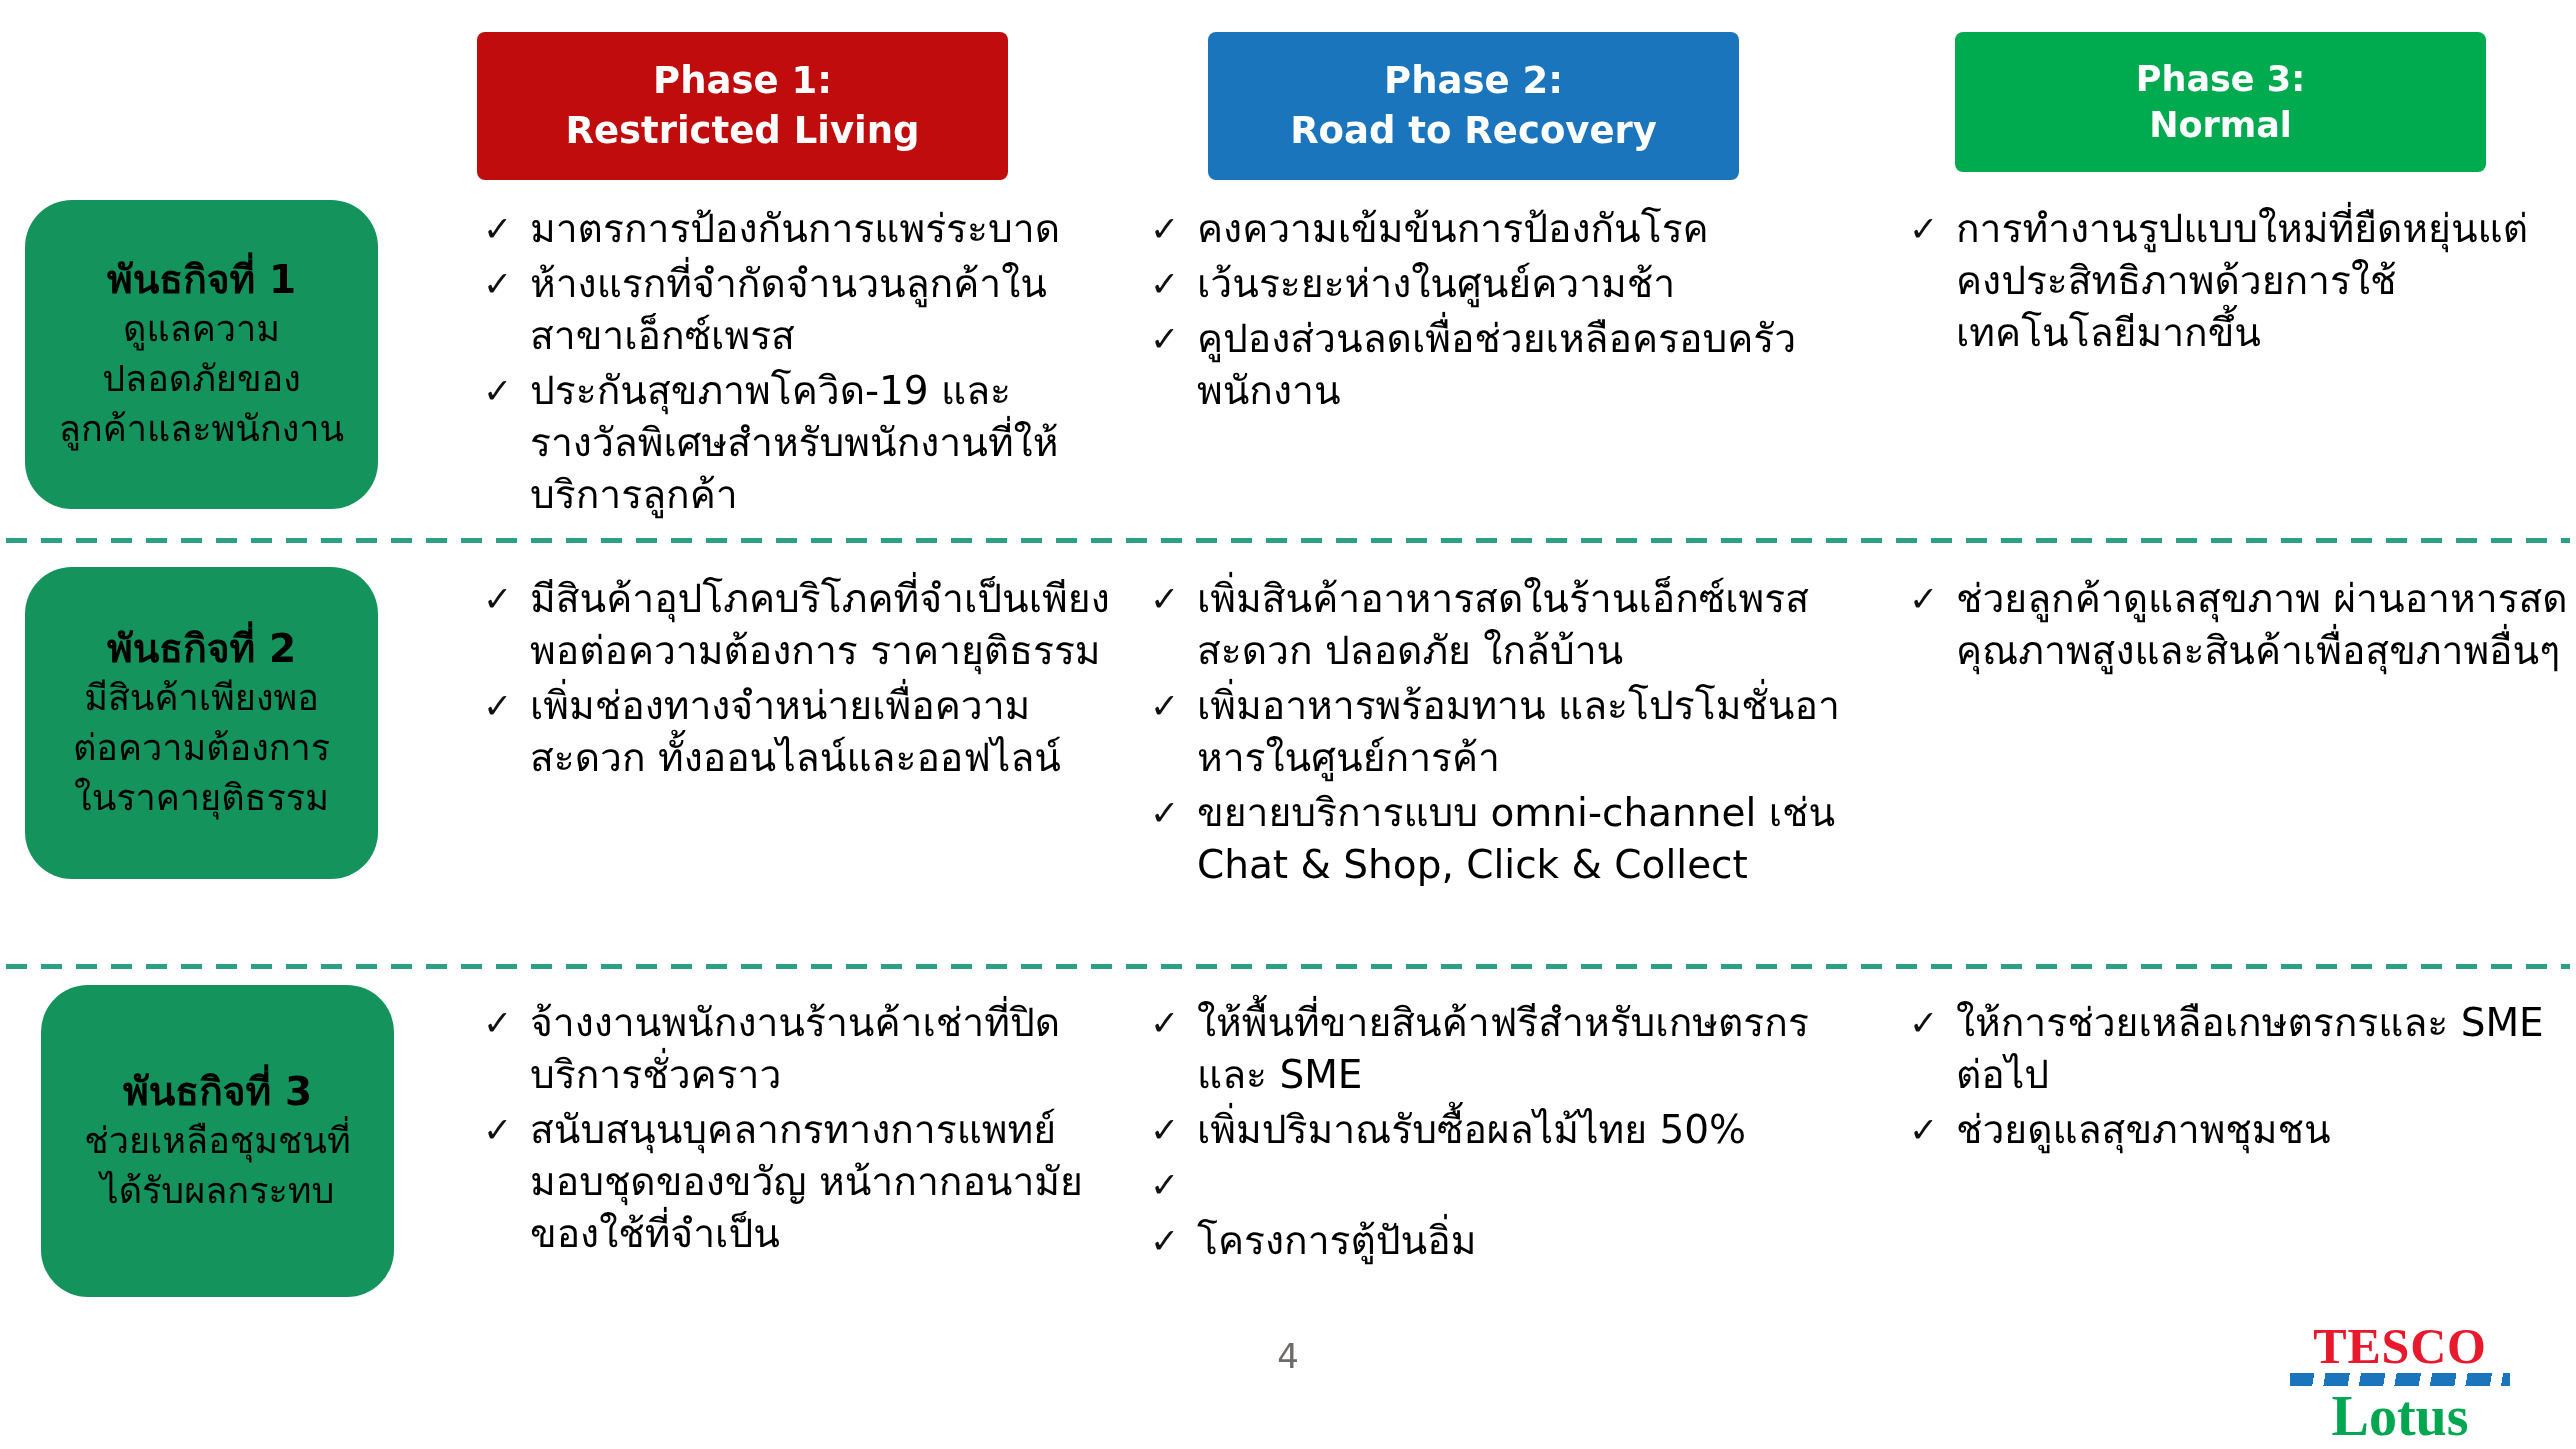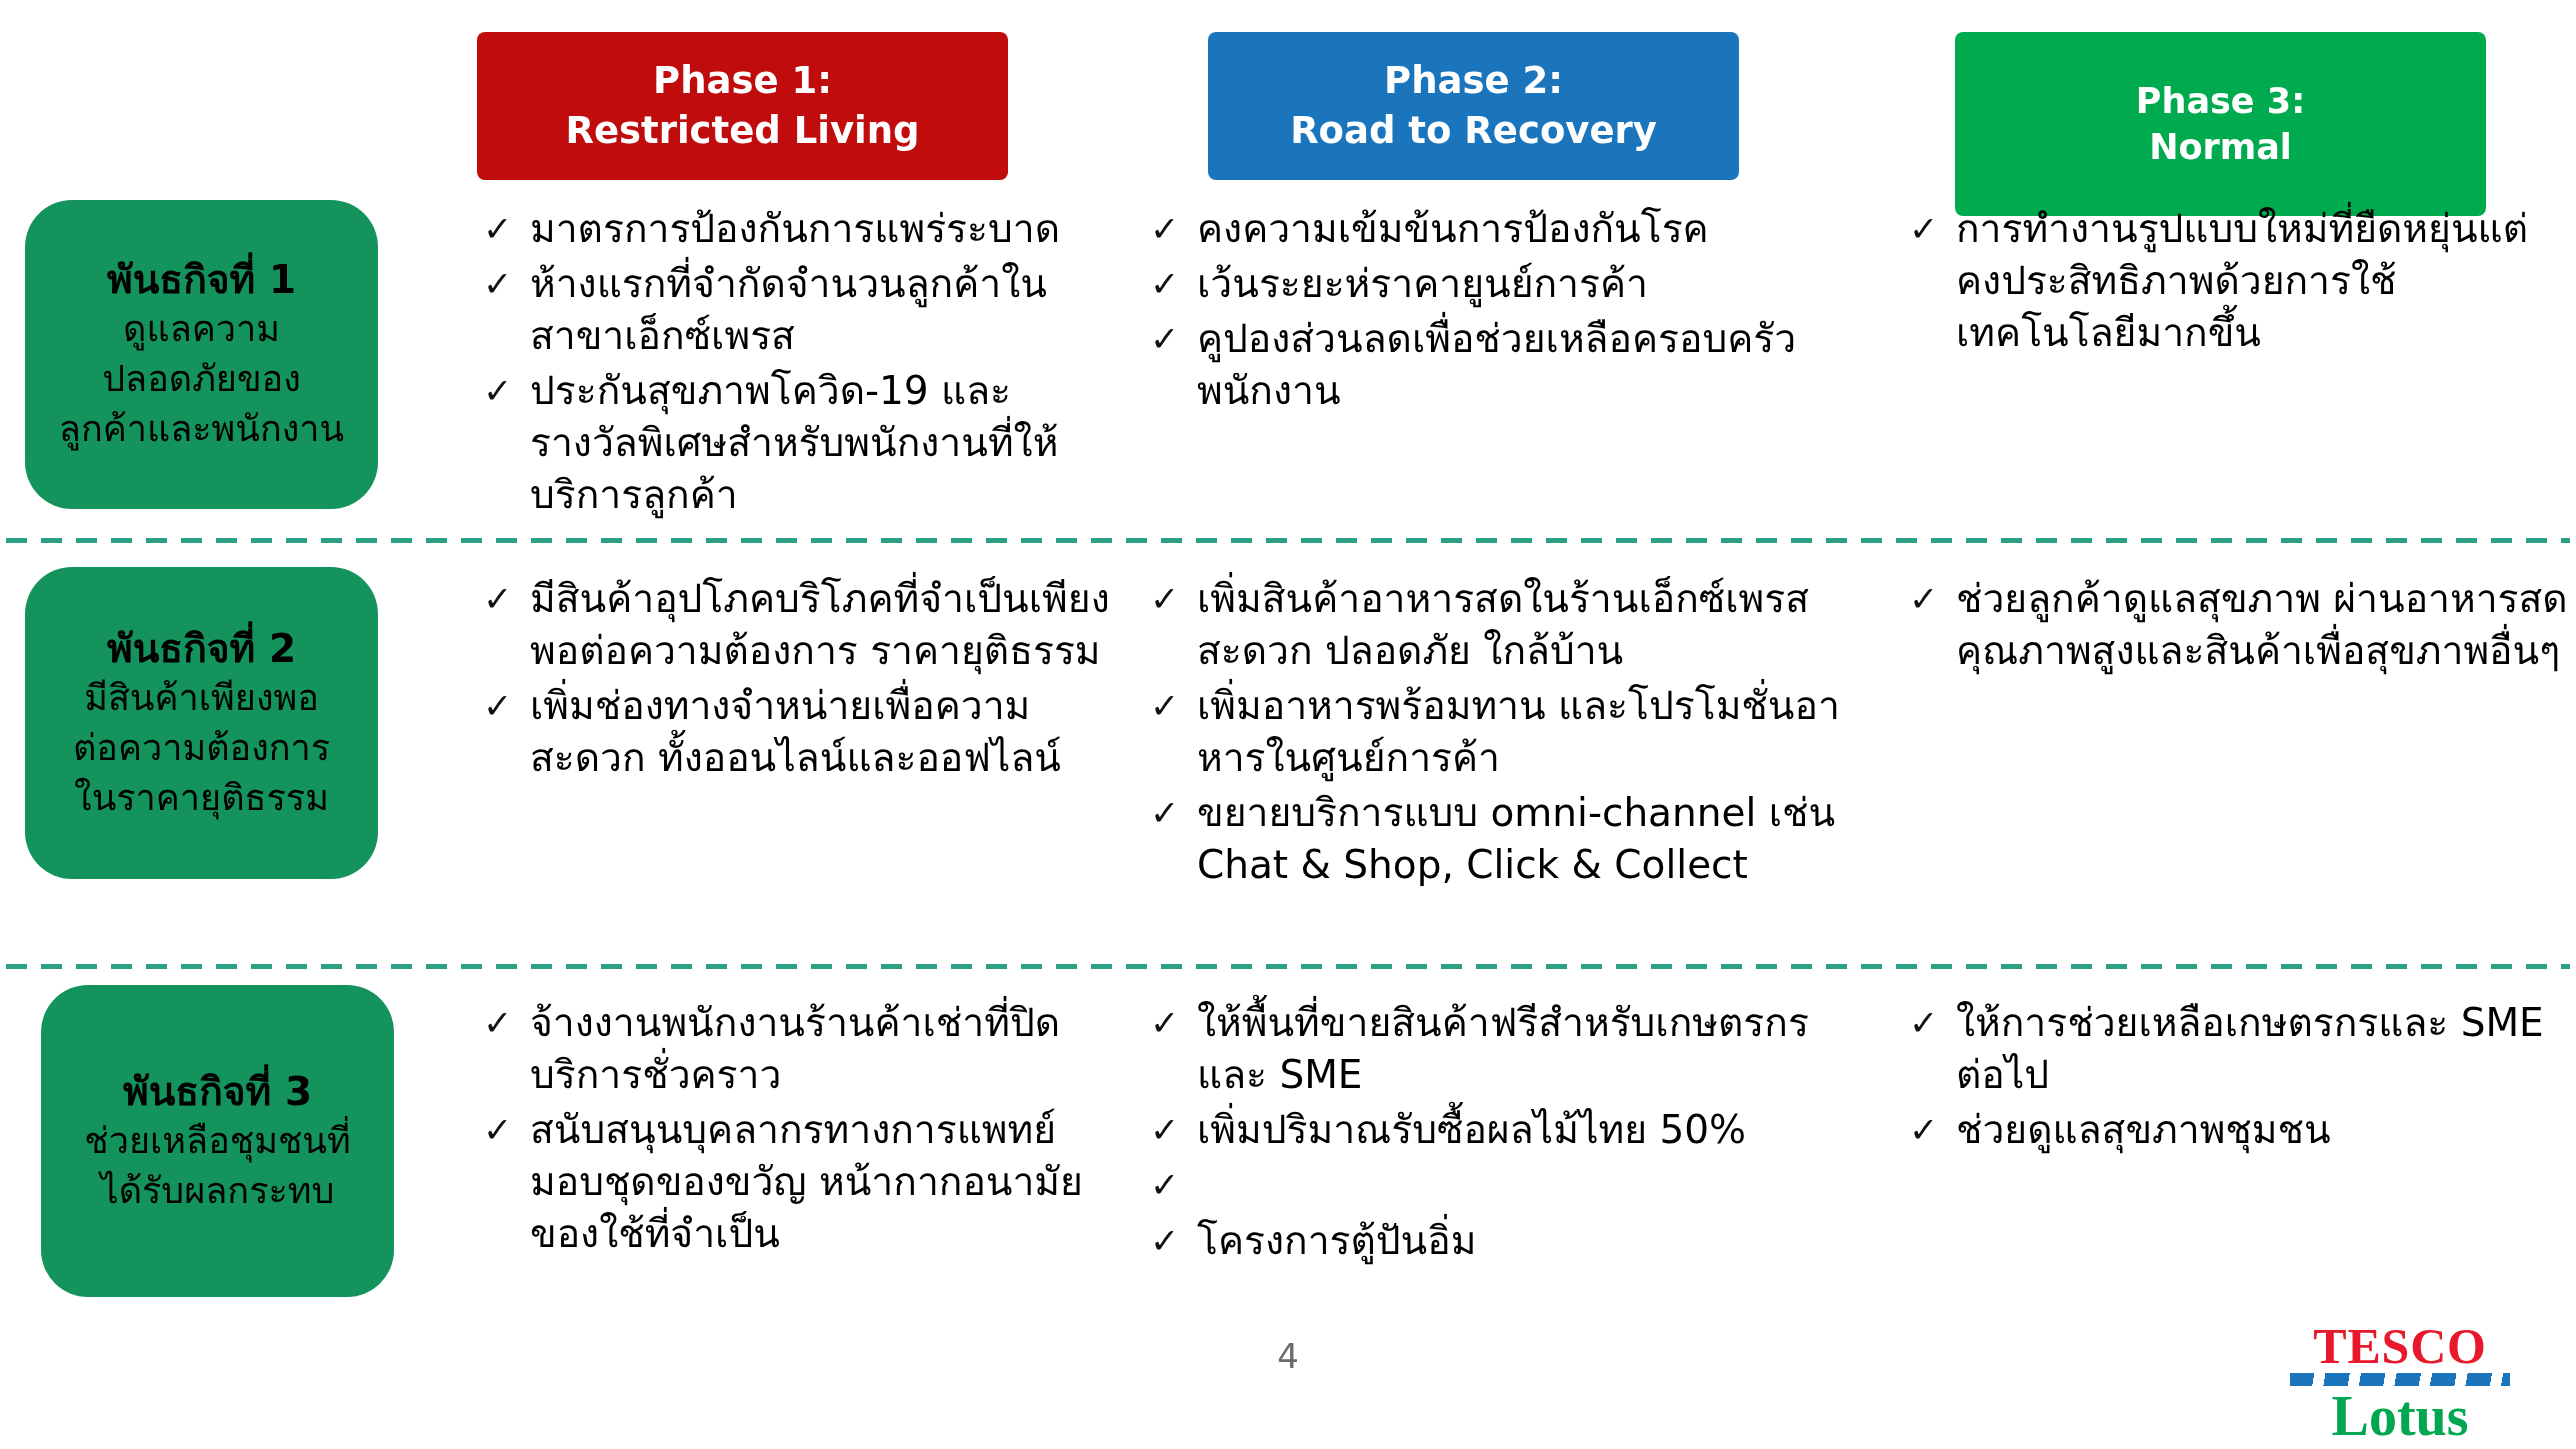--- a/index.html
+++ b/index.html
@@ -11,21 +11,21 @@
 
   
   .phase-box {
     position:absolute; top:32px; width:531px; height:148px;
     border-radius:8px; color:#fff; text-align:center;
     display:flex; flex-direction:column; justify-content:center;
     font-weight:bold;
   }
   #phase1 { left:477px;  background:var(--phase1_bg); }
   #phase2 { left:1208px; background:var(--phase2_bg); }
-  #phase3 { left:1955px; background:var(--phase3_bg); height:184px; }
+  #phase3 { left:1955px; background:var(--phase3_bg); height:140px; }
   .phase-line { font-size:37px; line-height:50px; }
   #phase3 .phase-line { font-size:35px; line-height:46px; }
   .phase-line:empty { display:none; }
 
   
   .mission-box {
     position:absolute; left:25px; width:353px;
     border-radius:47px; background:var(--mission_bg); color:#000000;
     display:flex; flex-direction:column; justify-content:center; align-items:center;
     text-align:center;
@@ -133,21 +133,21 @@
     </ul>
 </div>
 <div class="cell r1 c2">
   <ul class="checklist">
       <li>
         <span class="check">✓</span>
         <span class="itext">คงความเข้มข้นการป้องกันโรค</span>
       </li>
       <li>
         <span class="check">✓</span>
-        <span class="itext">เว้นระยะห่ราคายูนย์การค้า</span>
+        <span class="itext">เว้นระยะห่างในศูนย์ความช้า</span>
       </li>
       <li>
         <span class="check">✓</span>
         <span class="itext">คูปองส่วนลดเพื่อช่วยเหลือครอบครัวพนักงาน</span>
       </li>
     </ul>
 </div>
 <div class="cell r1 c3">
   <ul class="checklist">
       <li>

